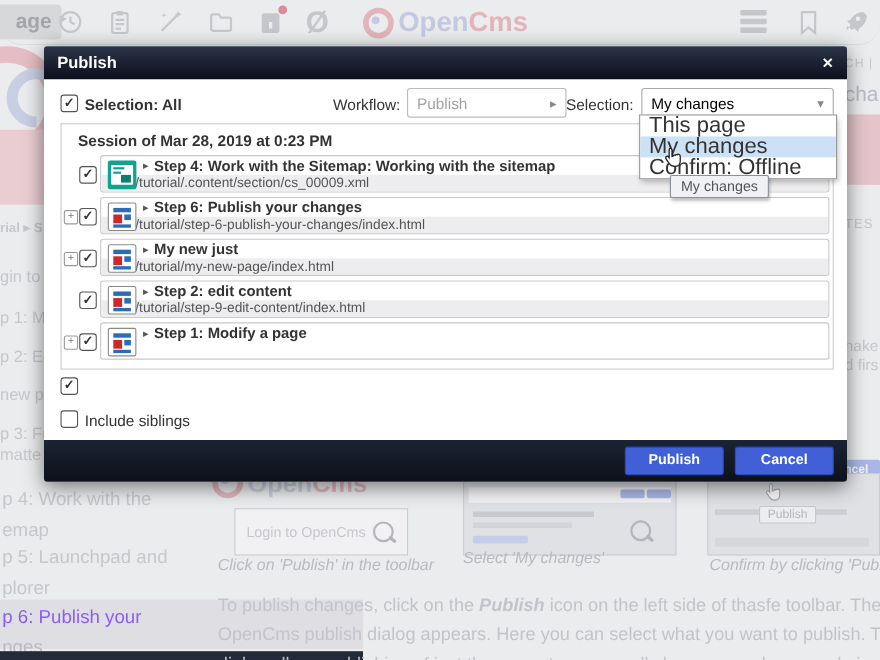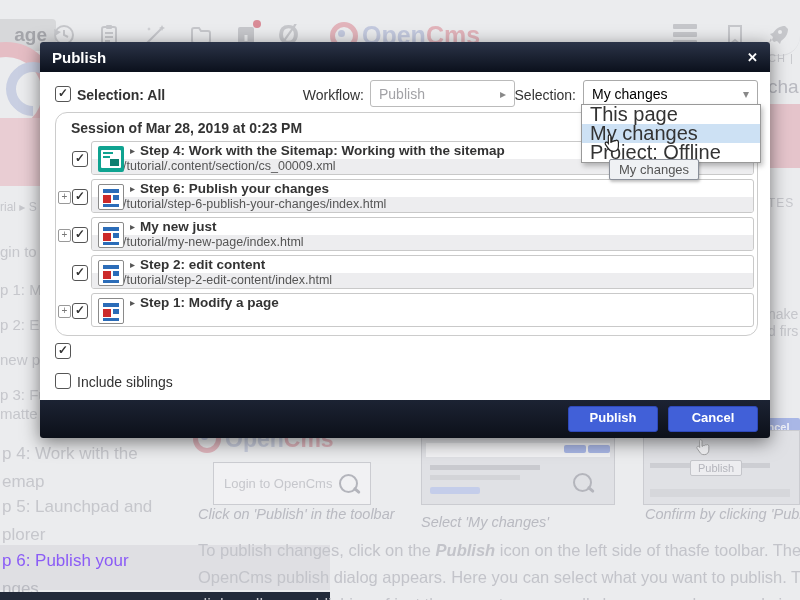--- a/index.html
+++ b/index.html
@@ -2,21 +2,21 @@
 <html><head>
 <meta charset="utf-8">
 <style>
   html,body{margin:0;padding:0;background:#888;}
   #screen{position:relative;width:800px;height:600px;background:#ebecee;overflow:hidden;
           font-family:"Liberation Sans",sans-serif;}
   .abs{position:absolute;}
 
   
   .bg-text{color:#c6c7cc;white-space:nowrap;}
-  #toolbar{left:0;top:15px;width:800px;height:40px;background:#ebecee;border-bottom:1px solid #dcdde0;border-radius:20px;}
+  #toolbar{left:0;top:0;width:800px;height:40px;background:#ebecee;border-bottom:1px solid #dcdde0;border-radius:20px;}
   .tb-page{left:-16px;top:4px;width:72px;height:32px;background:#d7d8da;border-radius:4px;
            color:#a4a5aa;font-size:19px;font-weight:bold;display:flex;align-items:center;
            justify-content:flex-end;padding-right:9px;box-sizing:border-box;}
   .tb-ic{top:7px;width:26px;height:26px;}
   .tb-ic svg{width:26px;height:26px;stroke:#c6c7cb;fill:none;stroke-width:2;}
   .tb-ic .fill{fill:#c6c7cb;stroke:none;}
   .bars span{display:block;width:24px;height:5px;background:#c6c7cb;border-radius:1px;margin-bottom:3px;}
   .red-dot{position:absolute;right:-2px;top:-2px;width:8px;height:8px;border-radius:50%;background:#d98b96;}
   #bg-logo{left:330px;top:6px;display:flex;align-items:center;}
   .logo-ring{width:18px;height:18px;border:5px solid #e2b4bb;border-radius:50%;margin-right:4px;position:relative;}
@@ -65,21 +65,21 @@
         font-size:10px;line-height:9px;text-align:center;color:#777;}
   .plus::after{content:"+";}
 
   .lbl{font-size:14px;color:#333;}
   .blbl{font-size:14px;font-weight:bold;color:#333;}
   .select{border:1px solid #aaa;border-radius:3px;background:#fff;height:27px;box-sizing:border-box;
           display:flex;align-items:center;padding:0 8px;font-size:14px;}
   .select .arrow{margin-left:auto;color:#888;font-size:12px;}
   .sel-disabled{color:#a2a2a6;border-color:#bbb;}
 
-  #panel{left:15px;top:70px;width:701px;height:222px;border:1px solid #ccc;border-radius:12px;}
+  #panel{left:15px;top:70px;width:701px;height:222px;border:1px solid #ccc;border-radius:0;}
   #session{left:15px;top:7px;font-size:14px;font-weight:bold;color:#333;white-space:nowrap;}
   .item{left:35px;width:663px;height:34px;border:1px solid #c9c9c9;border-radius:3px;background:#fff;
         box-sizing:border-box;overflow:hidden;}
   .item .trow{height:17px;display:flex;align-items:center;padding-left:38px;}
   .item .tri{color:#555;font-size:10px;margin-right:5px;}
   .item .ttl{font-size:13.5px;font-weight:bold;color:#333;white-space:nowrap;}
   .item .prow{height:15px;background:#ededef;padding-left:31px;font-size:12.5px;color:#555;
               line-height:15px;white-space:nowrap;}
   .res-icon{position:absolute;left:6px;top:4px;width:26px;height:26px;border-radius:2px;}
   .ic-teal{background:#0fa390;}
@@ -163,21 +163,21 @@
     <div class="abs tb-ic" style="left:764px">
       <svg viewBox="0 0 26 26">
           <path class="fill" d="M21 4c-5 0-9 2.5-12 7l-3 1 3 3-1 3 2 2 3-1 3 3 1-3c4.5-3 7-7 7-12zm-5 8a2 2 0 110-4 2 2 0 010 4zM5 21l3-3-1.5-1.5z"></path>
         </svg>
     </div>
   </div>
 
   <div class="abs ring-big"></div>
   <div class="abs ring-blue"></div>
   <div class="abs pink-box" style="left:0;top:118px;width:40px;height:68px"></div>
-  <div class="abs bg-text frag" style="top:200px;font-size:12px;font-weight:normal">rial ▸ S</div>
+  <div class="abs bg-text frag" style="top:200px;font-size:12px;font-weight:bold">rial ▸ S</div>
   <div class="abs bg-text frag" style="top:243px;font-size:15px;font-weight:normal">gin to O</div>
   <div class="abs bg-text frag" style="top:281px;font-size:15px;font-weight:normal">p 1: Mo</div>
   <div class="abs bg-text frag" style="top:316px;font-size:15px;font-weight:normal">p 2: Ed</div>
   <div class="abs bg-text frag" style="top:351px;font-size:15px;font-weight:normal">new p</div>
   <div class="abs bg-text frag" style="top:386px;font-size:15px;font-weight:normal">p 3: Fu</div>
   <div class="abs bg-text frag" style="top:405px;font-size:15px;font-weight:normal">matte</div>
 
   <div class="abs bg-text rfrag" style="top:52px;font-size:11px;letter-spacing:1px">CH |</div>
   <div class="abs bg-text rfrag" style="top:76px;font-size:19px;color:#b9bac1">cha</div>
   <div class="abs pink-box" style="left:762px;top:104px;width:38px;height:64px;background:#e5c4cb"></div>
@@ -211,21 +211,21 @@
 
   <div class="abs thumb" style="left:421px;top:430px;width:194px;height:75px">
     <div class="abs" style="left:4px;top:12px;right:4px;height:14px;background:#f3f3f5"></div>
     <div class="abs bchip" style="right:28px;top:14px;width:22px;height:8px"></div>
     <div class="abs bchip" style="right:4px;top:14px;width:22px;height:8px"></div>
     <div class="abs" style="left:8px;top:34px;width:110px;height:5px;background:#c9cacf"></div>
     <div class="abs" style="left:8px;top:44px;width:90px;height:5px;background:#d3d4d8"></div>
     <div class="abs bchip" style="left:8px;top:56px;width:50px;height:7px;background:#c4cdea"></div>
     <span class="mag" style="right:22px;top:42px"></span>
   </div>
-  <div class="abs caption" style="left:421px;top:514px">Select 'My changes'</div>
+  <div class="abs caption" style="left:421px;top:500px">Select 'My changes'</div>
 
   <div class="abs thumb" style="left:643px;top:430px;width:157px;height:75px">
     <div class="abs" style="left:6px;top:32px;width:120px;height:5px;background:#cdced3"></div>
     <div class="abs" style="left:6px;top:58px;width:140px;height:8px;background:#d6d7db"></div>
     <div class="abs" style="left:697px;top:458px;"></div>
   </div>
   <div class="abs" style="left:690px;top:460px;background:#ededf0;border:1px solid #c4c5ca;border-radius:2px;padding:1px 7px;font-size:11px;color:#b4b5bc;z-index:2">Publish</div>
   <svg class="abs" style="left:693px;top:438px;width:20px;height:20px;opacity:.45;z-index:2" viewBox="0 0 24 24">
     <path d="M9 2c1 0 1.8.8 1.8 1.8V10l1-.2c.4-1 1.4-1.2 2.2-.8.3-.7 1.2-1 2-.6.3-.5 1-.7 1.7-.4.9.3 1.3 1 1.3 2v4.5c0 3-2 5.5-5.5 5.5-2.8 0-4.2-1-5.6-3.2L5 12.6c-.8-1-.4-2.2.6-2.6.8-.3 1.5 0 2 .7l.4.6V3.8C8 2.8 8.2 2 9 2z" fill="#fff" stroke="#555" stroke-width="1.2"></path>
   </svg>
@@ -312,21 +312,21 @@
         <div class="res-icon ic-page">
             <div class="b1"></div>
             <div class="b2"></div>
             <div class="b3"></div>
             <div class="b4"></div>
           </div>
         <div class="trow">
             <span class="tri">▸</span>
             <span class="ttl">Step 2: edit content</span>
           </div>
-        <div class="prow">/tutorial/step-2-edit-content/index.html</div>
+        <div class="prow">/tutorial/step-9-edit-content/index.html</div>
       </div>
 
       <div class="abs plus" style="left:2px;top:192px"></div>
       <div class="abs cb checked" style="left:16px;top:190px"></div>
       <div class="abs item" style="top:180px">
         <div class="res-icon ic-page">
             <div class="b1"></div>
             <div class="b2"></div>
             <div class="b3"></div>
             <div class="b4"></div>
@@ -344,20 +344,20 @@
 
     <div id="dlg-footer" class="abs">
       <div class="btn">Publish</div>
       <div class="btn">Cancel</div>
     </div>
   </div>
 
   <div id="dd-list" class="abs">
     <div class="dd-opt">This page</div>
     <div class="dd-opt hl">My changes</div>
-    <div class="dd-opt">Project: Offline</div>
+    <div class="dd-opt">Confirm: Offline</div>
   </div>
   <div id="tooltip" class="abs">My changes</div>
   <svg class="abs cursor" style="left:601px;top:133px;width:22px;height:22px" viewBox="0 0 24 24">
     <path d="M9 2c1 0 1.8.8 1.8 1.8V10l1-.2c.4-1 1.4-1.2 2.2-.8.3-.7 1.2-1 2-.6.3-.5 1-.7 1.7-.4.9.3 1.3 1 1.3 2v4.5c0 3-2 5.5-5.5 5.5-2.8 0-4.2-1-5.6-3.2L5 12.6c-.8-1-.4-2.2.6-2.6.8-.3 1.5 0 2 .7l.4.6V3.8C8 2.8 8.2 2 9 2z" fill="#fff" stroke="#222" stroke-width="1.3"></path>
   </svg>
 
 </div>
 
 </body></html>

